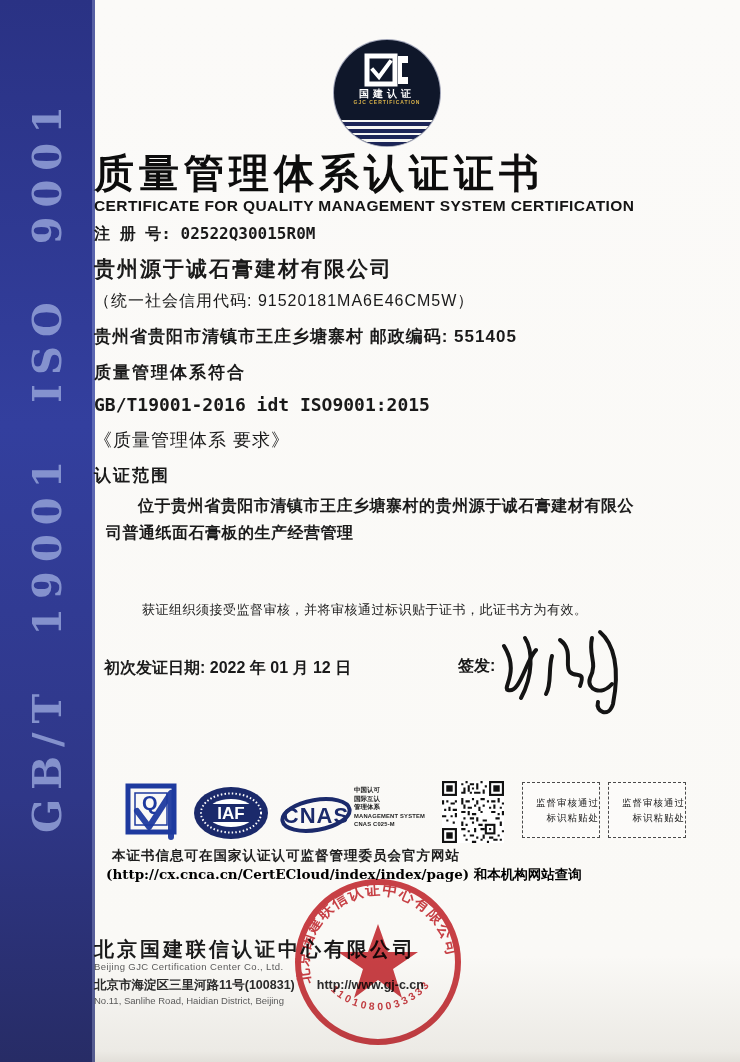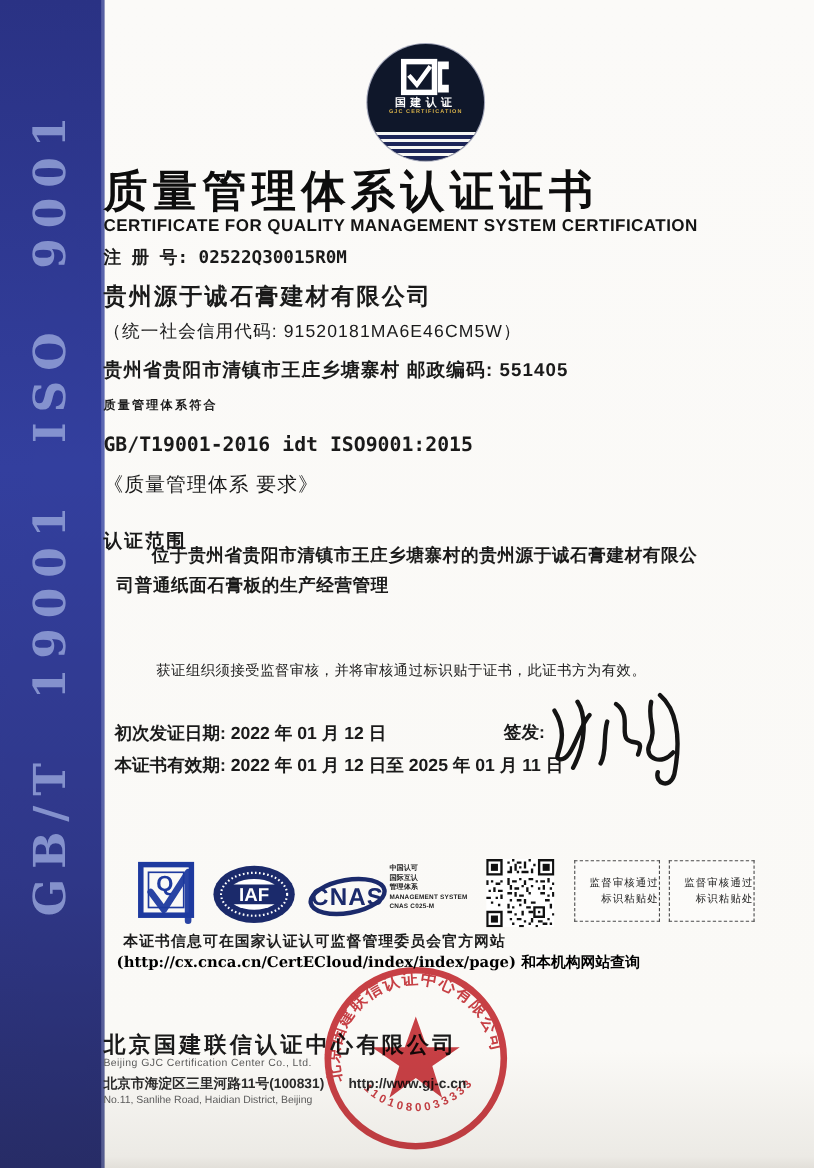--- a/index.html
+++ b/index.html
@@ -27,24 +27,24 @@
   .gjc .en{color:#d8b24a;font-size:5px;letter-spacing:1px;line-height:7px;font-weight:700;}
   .gjc .stripes{position:absolute;bottom:0;left:0;width:100%;height:26px;
     background:repeating-linear-gradient(180deg,#f7f7f4 0 2.5px,#1c2557 2.5px 6.5px);}
   
   .title{top:146px;font-size:40px;font-weight:900;letter-spacing:5px;color:#0d0d0d;}
   .subtitle{top:197px;font-size:15.5px;font-weight:700;letter-spacing:.4px;color:#141414;}
   .regno{top:224px;font-size:16px;font-weight:700;font-family:"DejaVu Sans Mono","Liberation Mono",monospace;}
   .company{top:255px;font-size:21px;font-weight:800;letter-spacing:2px;}
   .credit{top:291px;font-size:16px;letter-spacing:1px;}
   .address{top:325px;font-size:17px;font-weight:800;letter-spacing:1px;}
-  .conform{top:361px;font-size:11px;font-weight:600;letter-spacing:2px;}
+  .conform{top:361px;font-size:17px;font-weight:600;letter-spacing:2px;}
   .standard{top:394px;font-size:18px;font-weight:800;font-family:"DejaVu Sans Mono","Liberation Mono",monospace;}
   .stdname{top:428px;font-size:18px;font-weight:400;letter-spacing:1px;}
-  .scopelabel{top:464px;font-size:17px;font-weight:600;letter-spacing:2px;margin-top:16px;}
+  .scopelabel{top:464px;font-size:17px;font-weight:600;letter-spacing:2px;}
   .scope{left:106px;top:492px;width:528px;font-size:16px;font-weight:800;
     line-height:27px;text-indent:2em;text-align:justify;letter-spacing:.5px;}
   .note{left:142px;top:601px;font-size:13px;letter-spacing:.5px;color:#222;}
   
   .dates{left:104px;top:653px;font-size:16px;font-weight:800;line-height:29px;white-space:nowrap;}
   .signlabel{left:458px;top:656px;font-size:16px;font-weight:800;}
   .signature{left:492px;top:626px;}
   
   .qlogo{left:125px;top:783px;}
   .iaf{left:192px;top:785px;}
@@ -100,21 +100,20 @@
 <div class="cx standard">GB/T19001-2016 idt ISO9001:2015</div>
 <div class="cx stdname">《质量管理体系 要求》</div>
 
 <div class="cx scopelabel">认证范围</div>
 <div class="abs scope">位于贵州省贵阳市清镇市王庄乡塘寨村的贵州源于诚石膏建材有限公司普通纸面石膏板的生产经营管理</div>
 
 <div class="abs note">获证组织须接受监督审核，并将审核通过标识贴于证书，此证书方为有效。</div>
 
 <div class="abs dates">
   <div>初次发证日期: 2022 年 01 月 12 日</div>
-  <div>本证书有效期: 2022 年 01 月 12 日至 2025 年 01 月 11 日</div>
 </div>
 <div class="abs signlabel">签发:</div>
 <svg class="abs signature" width="140" height="92" viewBox="0 0 140 92">
   <g fill="none" stroke="#141414" stroke-width="4" stroke-linecap="round">
     <path d="M12,20 C28,46 10,62 16,64 C28,68 34,34 44,24"></path>
     <path d="M33,12 C41,24 41,50 29,72"></path>
     <path d="M60,30 C56,44 60,58 54,68"></path>
     <path d="M68,14 C82,24 72,40 78,46 C84,52 94,44 88,60"></path>
     <path d="M100,12 C96,30 106,36 98,52 C94,64 110,70 120,58"></path>
     <path d="M108,6 C122,18 128,42 121,78 C117,92 103,86 106,76"></path>

